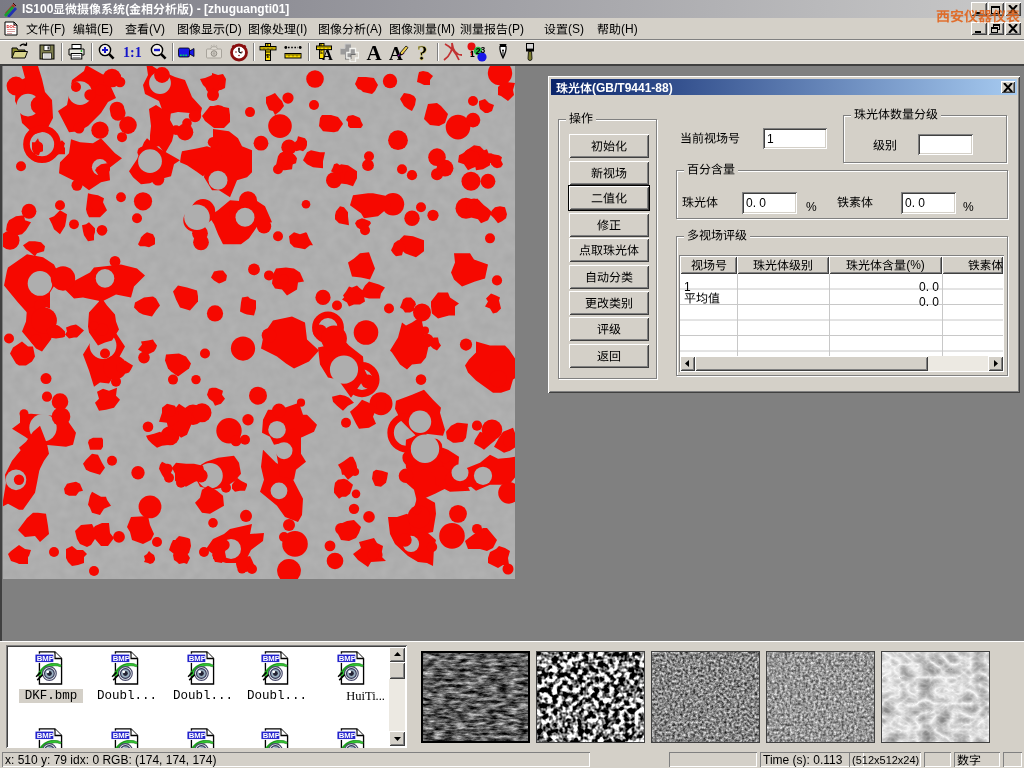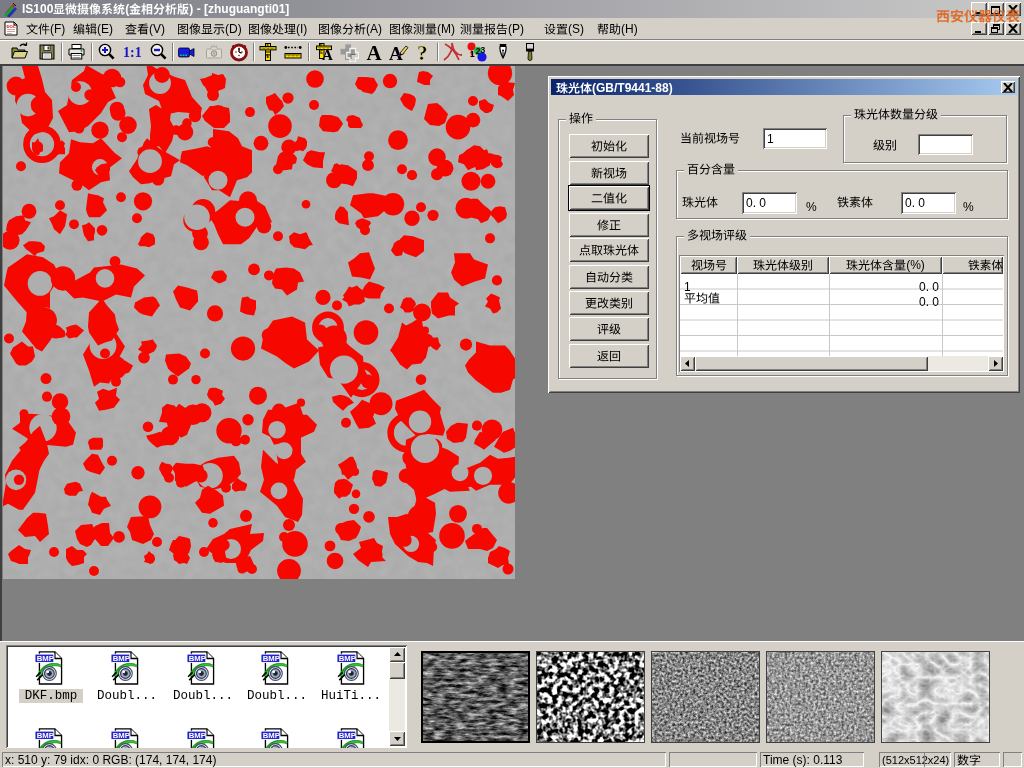--- a/index.html
+++ b/index.html
@@ -1142,21 +1142,21 @@
 <path d="M2,22 C6,14 12,10 22,12 C16,11 10,14 7,19 Z" fill="#22aa22"></path>
 <path d="M3,23 C7,14 14,10 23,13 C24,13.5 24,14 23,15 C16,12 9,16 5,24 Z" fill="#33cc33" stroke="#116611" stroke-width=".5"></path>
 <circle cx="13" cy="21" r="6.2" fill="#e8f0f0" stroke="#446" stroke-width="1"></circle>
 <circle cx="13" cy="21" r="4.4" fill="#9ab0c0" stroke="#335"></circle>
 <circle cx="13" cy="21" r="2.2" fill="#223"></circle>
 <circle cx="11.5" cy="19.5" r="1.3" fill="#fff"></circle>
 <path d="M2,27 l5,-5 M1,24 l4,-4" stroke="#000" stroke-width="1.4"></path>
 <rect x="0" y="3.5" width="17" height="7.5" fill="#2222cc" stroke="#fff" stroke-width=".8"></rect>
 <text x="1.5" y="9.8" font-size="7" font-weight="bold" fill="#fff" font-family="Liberation Sans">BMP</text>
   </svg>
-<div class="ab" style="left:321px;top:689px;width:64px;text-align:left;font-family:Liberation Mono, monospace;font-size:12.5px;z-index:3">HuiTi...</div>
+<div class="ab" style="left:321px;top:689px;width:64px;text-align:right;font-family:Liberation Serif, serif;font-size:12.5px;z-index:3">HuiTi...</div>
 <svg class="ab" style="left:337px;top:727px;z-index:3" width="31" height="37" viewBox="0 0 28 33">
 <path d="M4,1.5 h14 l6,6 v23 h-20 Z" fill="#fff" stroke="#000" stroke-width="1.2"></path>
 <path d="M18,1.5 v6 h6" fill="#fff" stroke="#000" stroke-width="1.2"></path>
 <path d="M2,22 C6,14 12,10 22,12 C16,11 10,14 7,19 Z" fill="#22aa22"></path>
 <path d="M3,23 C7,14 14,10 23,13 C24,13.5 24,14 23,15 C16,12 9,16 5,24 Z" fill="#33cc33" stroke="#116611" stroke-width=".5"></path>
 <circle cx="13" cy="21" r="6.2" fill="#e8f0f0" stroke="#446" stroke-width="1"></circle>
 <circle cx="13" cy="21" r="4.4" fill="#9ab0c0" stroke="#335"></circle>
 <circle cx="13" cy="21" r="2.2" fill="#223"></circle>
 <circle cx="11.5" cy="19.5" r="1.3" fill="#fff"></circle>
 <path d="M2,27 l5,-5 M1,24 l4,-4" stroke="#000" stroke-width="1.4"></path>
@@ -1209,28 +1209,28 @@
 <svg class="ab" style="left:651px;top:651px;border:1px solid #404040;z-index:3" width="109" height="92" viewBox="0 0 109 92">
     <rect width="109" height="92" fill="#888" filter="url(#t3)"></rect>
   </svg>
 <svg class="ab" style="left:766px;top:651px;border:1px solid #404040;z-index:3" width="109" height="92" viewBox="0 0 109 92">
     <rect width="109" height="92" fill="#888" filter="url(#t4)"></rect>
   </svg>
 <svg class="ab" style="left:881px;top:651px;border:1px solid #404040;z-index:3" width="109" height="92" viewBox="0 0 109 92">
     <rect width="109" height="92" fill="#888" filter="url(#t5)"></rect>
   </svg>
 <div class="ab" style="left:0;top:750px;width:1024px;height:18px;background:#d4d0c8;z-index:20"></div>
-<div class="spanel" style="left:2px;width:664px">
+<div class="spanel" style="left:2px;width:588px">
     <span style="font-size:12px;white-space:nowrap">x: 510 y: 79 idx: 0 RGB: (174, 174, 174)</span>
   </div>
 <div class="spanel" style="left:669px;width:88px"></div>
 <div class="spanel" style="left:760px;width:104px">
     <span style="font-size:12px;white-space:nowrap">Time (s): 0.113</span>
   </div>
-<div class="spanel" style="left:879px;width:72px">
+<div class="spanel" style="left:849px;width:72px">
     <span style="font-size:12px;white-space:nowrap"><span style="font-size:11px">(512x512x24)</span></span>
   </div>
 <div class="spanel" style="left:924px;width:27px"></div>
 <div class="spanel" style="left:954px;width:46px">
     <svg class="k" width="24" height="12" viewBox="0 0 24 12">
       <g fill="#000" transform="translate(0,10.56) scale(0.012,-0.012)">
         <use href="#g46" x="0"></use>
         <use href="#g79" x="1000"></use>
       </g>
     </svg>

